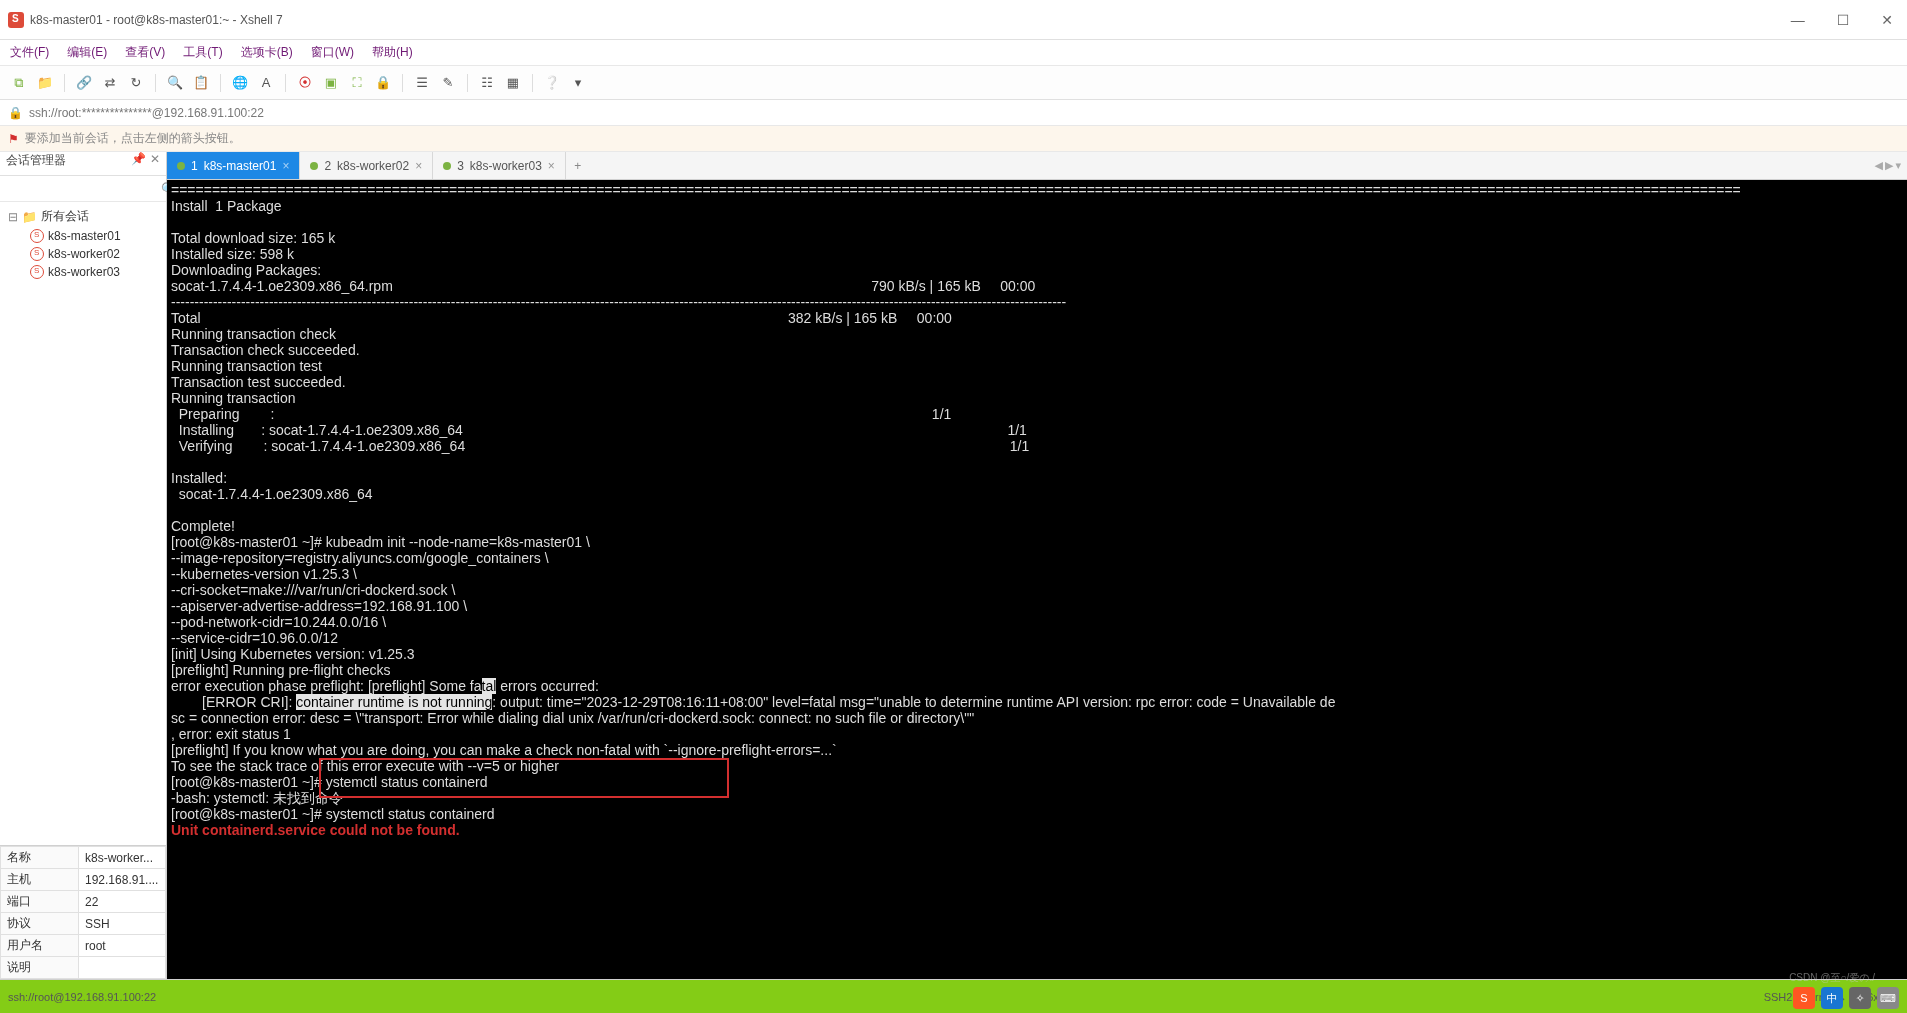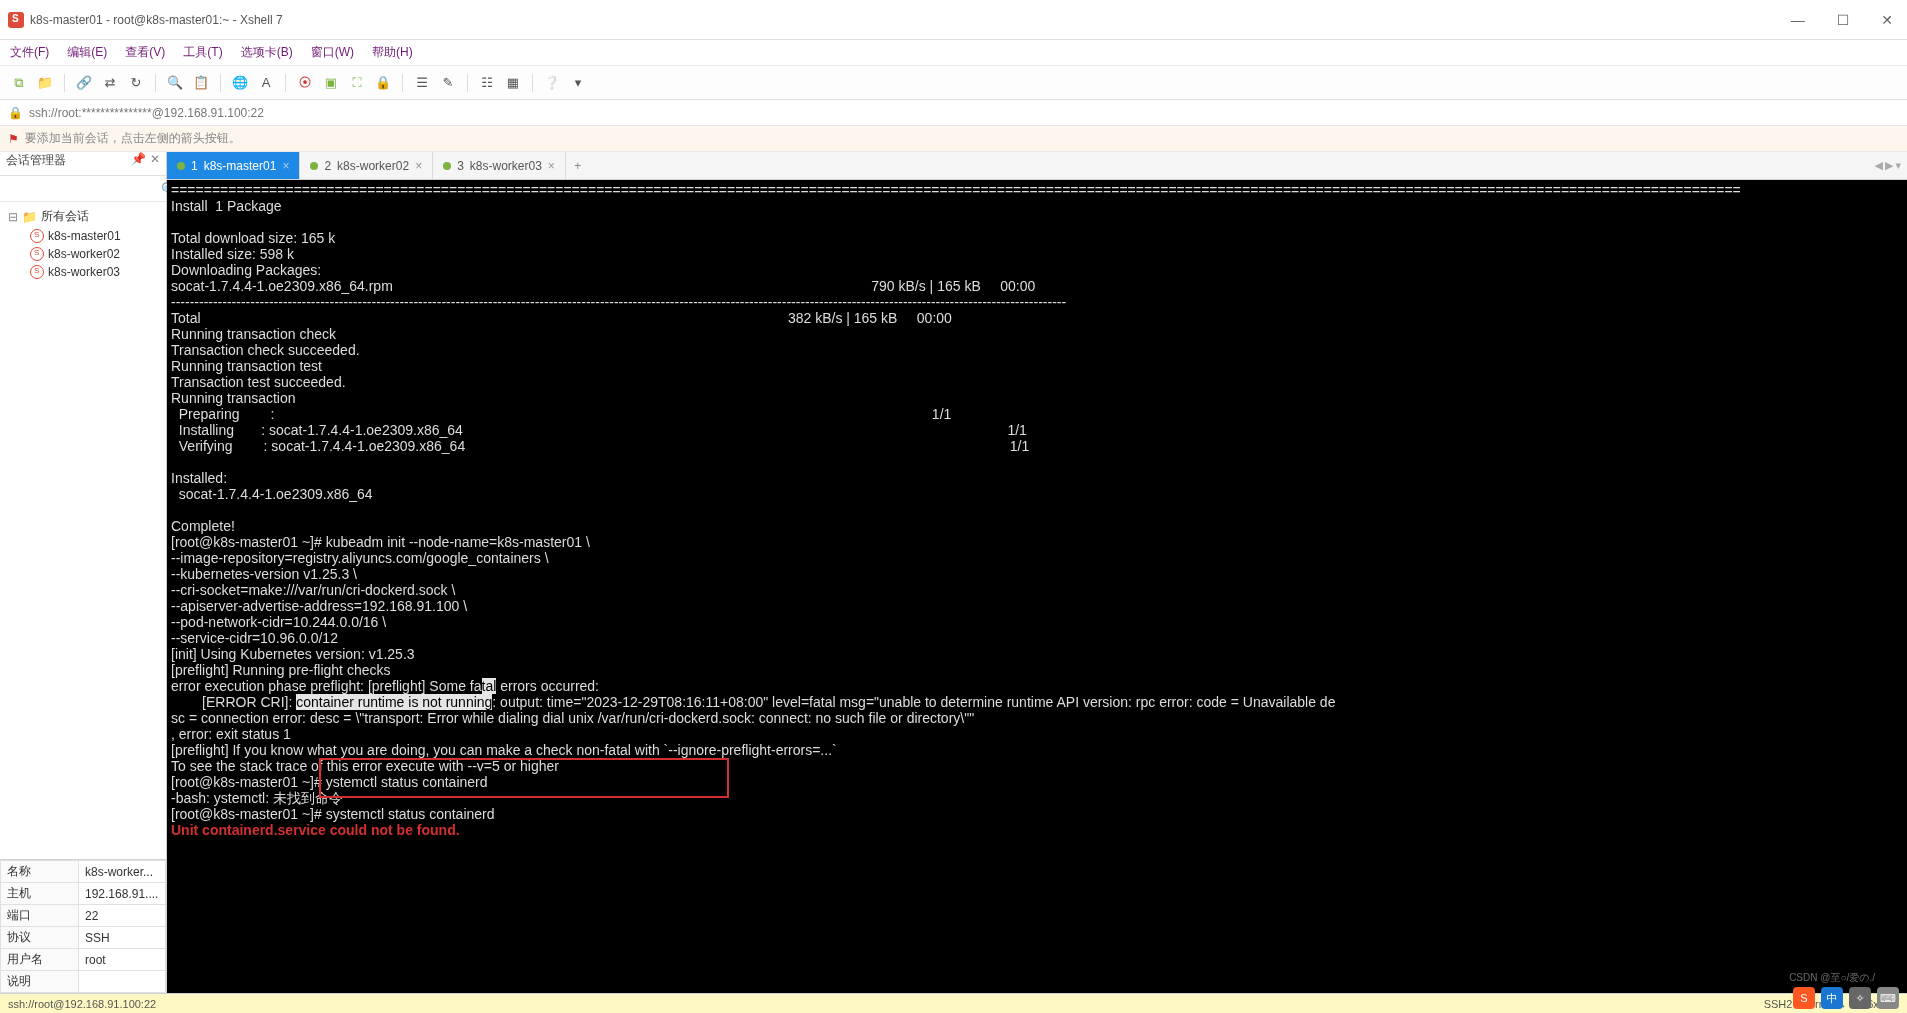--- a/index.html
+++ b/index.html
@@ -44,21 +44,21 @@
 .tab.active { background:#1e88e5; color:#fff; }
 .tab .dot{width:8px;height:8px;border-radius:50%;background:#7cb342;}
 .tab.active .dot{background:#7cb342;}
 .tab .close{margin-left:auto;color:inherit;opacity:.6;}
 .tab-add{width:24px;display:flex;align-items:center;justify-content:center;color:#888;}
 .tabs-nav{margin-left:auto;display:flex;align-items:center;gap:2px;padding:0 6px;color:#aaa;font-size:11px;}
 .terminal { flex:1; background:#000; color:#ddd; font-family:"Consolas","Courier New",monospace; font-size:14px; line-height:15px; padding:3px 4px; overflow:auto; white-space:pre; position:relative; }
 .terminal .hl{background:#e5e5e5;color:#000;}
 .terminal .red{color:#d32f2f;font-weight:bold;}
 .terminal .redbox{ position:absolute; border:2px solid #d32f2f; left:152px; top:578px; width:410px; height:40px; pointer-events:none;}
-.status { height:20px; background:#fef9c3; border-top:1px solid #d0d0d0; display:flex; align-items:center; padding:0 8px; font-size:11px; color:#555; gap:8px; }
+.status { height:34px; background:#84cc16; border-top:1px solid #d0d0d0; display:flex; align-items:center; padding:0 8px; font-size:11px; color:#555; gap:8px; }
 .status .sp{flex:1;}
 .watermark{position:absolute;right:32px;bottom:28px;color:#ccc;opacity:.5;font-size:10px;}
 .tray{position:absolute;right:0;bottom:0;height:30px;display:flex;align-items:center;gap:6px;padding:0 8px;}
 .tray-ic{width:22px;height:22px;border-radius:4px;display:flex;align-items:center;justify-content:center;font-size:11px;color:#fff;}
 </style>
 </head>
 <body>
 
 <div class="title-bar">
   <div class="logo"></div>

